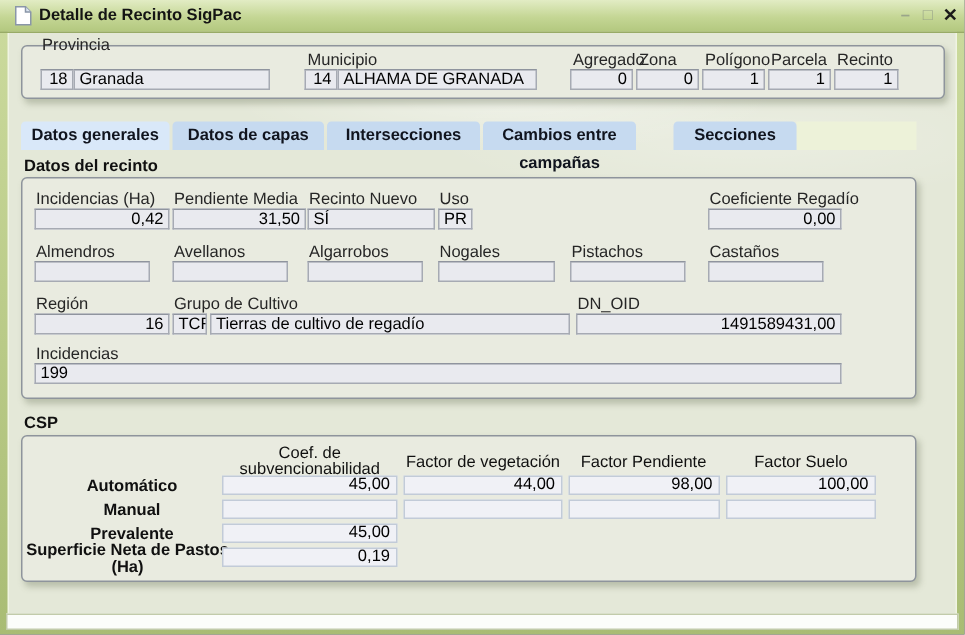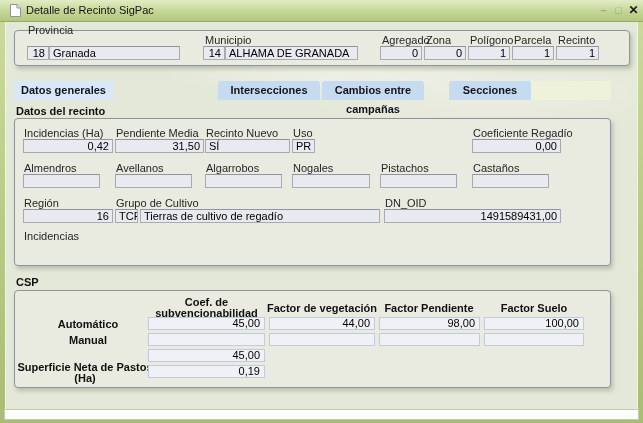--- a/index.html
+++ b/index.html
@@ -14,21 +14,21 @@
       radial-gradient(260px 50px at 330px 45px, rgba(255,255,255,.38), rgba(255,255,255,0) 70%),
       radial-gradient(300px 60px at 490px 70px, rgba(255,255,255,.25), rgba(255,255,255,0) 70%),
       #e4e8d8;
     box-shadow:0 0 0 1px #f0f4e2;
   }
   .titlebar{
     position:absolute;left:0;top:0;width:643px;height:22px;box-sizing:border-box;
     background:linear-gradient(180deg,#e2ecc4 0%,#c4d694 55%,#b3c87f 100%);
     border-bottom:1px solid #98ab66;
   }
-  .title{position:absolute;left:26px;top:4px;font-weight:normal;color:#141414;}
+  .title{position:absolute;left:26px;top:4px;font-weight:bold;color:#141414;}
   .doc-icon{position:absolute;left:9px;top:3px;}
   .winbtn{position:absolute;top:3px;width:13px;height:15px;text-align:center;line-height:15px;font-weight:bold;}
   .btn-min{left:597px;color:#9aa58a;}
   .btn-max{left:612px;color:#9aa58a;}
   .btn-close{left:627px;color:#1a1a1a;font-size:12px;}
   .gb{
     position:absolute;box-sizing:border-box;border:1px solid #8e949c;border-radius:4px;
     background:#e9ebe0;box-shadow:2px 3px 4px rgba(105,115,90,.35);
   }
   .lb{position:absolute;white-space:nowrap;color:#262626;}
@@ -42,21 +42,21 @@
   .tab{
     position:absolute;top:81px;height:19px;line-height:19px;box-sizing:border-box;
     background:#c6daf0;border-radius:3px 3px 0 0;text-align:center;font-weight:bold;color:#10141e;
   }
   .tab.active{background:#d9e8f9;}
   .tabfill{position:absolute;top:81px;height:19px;background:#edf2d9;}
   .tf{
     position:absolute;box-sizing:border-box;height:13px;line-height:11px;padding:0 4px;
     background:#f0f1f6;border:1px solid #c2cbd8;color:#000;white-space:nowrap;overflow:hidden;
   }
-  .csp-h{position:absolute;font-weight:bold;color:#101010;text-align:center;line-height:11px;}
+  .csp-h{position:absolute;font-weight:normal;color:#101010;text-align:center;line-height:11px;}
   .csp-rl{position:absolute;font-weight:bold;color:#101010;text-align:center;line-height:11px;}
   .statusbar{
     position:absolute;left:4px;right:4px;bottom:3px;height:11px;box-sizing:border-box;
     background:#fcfdfa;border:1px solid #c2cbaa;
   }
 </style>
 </head>
 <body>
 
 <div class="window">
@@ -88,20 +88,21 @@
   <div class="f num" style="left:424px;top:46px;width:42px">0</div>
   <span class="lb" style="left:470px;top:34px">Polígono</span>
   <div class="f num" style="left:468px;top:46px;width:42px">1</div>
   <span class="lb" style="left:514px;top:34px">Parcela</span>
   <div class="f num" style="left:512px;top:46px;width:42px">1</div>
   <span class="lb" style="left:558px;top:34px">Recinto</span>
   <div class="f num" style="left:556px;top:46px;width:43px">1</div>
 
   <div class="tabfill" style="left:531px;width:80px"></div>
   <div class="tab active" style="left:14px;width:99px">Datos generales</div>
+  <div class="tab" style="left:115px;width:101px">Datos de capas</div>
   <div class="tab" style="left:218px;width:102px">Intersecciones</div>
   <div class="tab" style="left:322px;width:102px">Cambios entre campañas</div>
   <div class="tab" style="left:449px;width:82px">Secciones</div>
 
   <span class="sec" style="left:16px;top:105px">Datos del recinto</span>
   <div class="gb" style="left:14px;top:118px;width:597px;height:148px"></div>
 
   <span class="lb" style="left:24px;top:127px">Incidencias (Ha)</span>
   <div class="f num" style="left:23px;top:139px;width:90px">0,42</div>
   <span class="lb" style="left:116px;top:127px">Pendiente Media</span>
@@ -128,20 +129,21 @@
 
   <span class="lb" style="left:24px;top:197px">Región</span>
   <div class="f num" style="left:23px;top:209px;width:90px">16</div>
   <span class="lb" style="left:116px;top:197px">Grupo de Cultivo</span>
   <div class="f" style="left:115px;top:209px;width:23px">TCR</div>
   <div class="f" style="left:140px;top:209px;width:240px">Tierras de cultivo de regadío</div>
   <span class="lb" style="left:385px;top:197px">DN_OID</span>
   <div class="f num" style="left:384px;top:209px;width:177px">1491589431,00</div>
 
   <span class="lb" style="left:24px;top:230px">Incidencias</span>
+  <div class="f" style="left:23px;top:242px;width:538px">199</div>
 
   <span class="sec" style="left:16px;top:276px">CSP</span>
   <div class="gb" style="left:14px;top:290px;width:597px;height:98px"></div>
 
   <div class="csp-h" style="left:151px;top:297px;width:111px">Coef. de subvencionabilidad</div>
   <div class="csp-h" style="left:257px;top:303px;width:130px">Factor de vegetación</div>
   <div class="csp-h" style="left:364px;top:303px;width:130px">Factor Pendiente</div>
   <div class="csp-h" style="left:469px;top:303px;width:130px">Factor Suelo</div>
 
   <div class="csp-rl" style="left:20px;top:319px;width:136px">Automático</div>
@@ -149,19 +151,20 @@
   <div class="tf num" style="left:269px;top:317px;width:106px">44,00</div>
   <div class="tf num" style="left:379px;top:317px;width:101px">98,00</div>
   <div class="tf num" style="left:484px;top:317px;width:100px">100,00</div>
 
   <div class="csp-rl" style="left:20px;top:335px;width:136px">Manual</div>
   <div class="tf num" style="left:148px;top:333px;width:117px"></div>
   <div class="tf num" style="left:269px;top:333px;width:106px"></div>
   <div class="tf num" style="left:379px;top:333px;width:101px"></div>
   <div class="tf num" style="left:484px;top:333px;width:100px"></div>
 
+  <div class="csp-rl" style="left:20px;top:351px;width:136px">Prevalente</div>
   <div class="tf num" style="left:148px;top:349px;width:117px">45,00</div>
 
   <div class="csp-rl" style="left:14px;top:362px;width:142px">Superficie Neta de Pastos (Ha)</div>
   <div class="tf num" style="left:148px;top:365px;width:117px">0,19</div>
 
   <div class="statusbar"></div>
 </div>
 
 </body></html>

